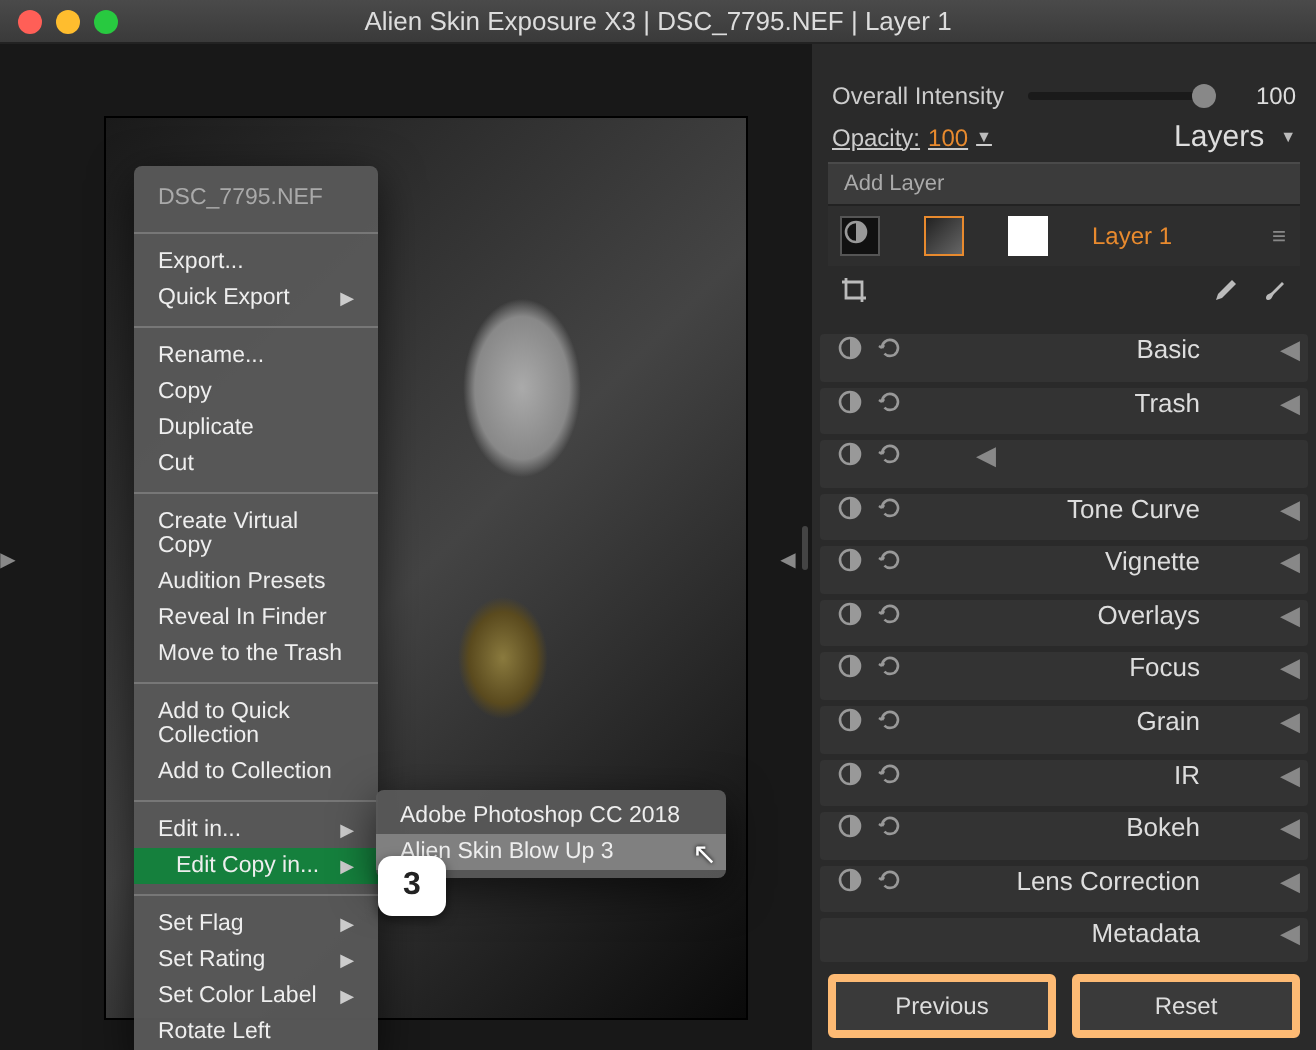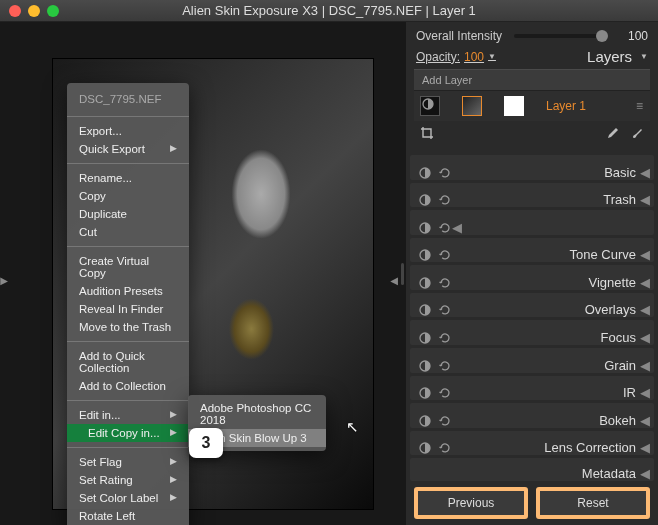--- a/index.html
+++ b/index.html
@@ -9,43 +9,43 @@
 .titlebar { height: 22px; background: linear-gradient(#4a4a4a,#3a3a3a); display: flex; align-items: center; position: relative; border-bottom:1px solid #222;}
 .traffic { display: flex; gap:7px; padding-left:9px;}
 .traffic div{ width:12px; height:12px; border-radius:50%; }
 .tl-red{background:#ff5f57;} .tl-yel{background:#ffbd2e;} .tl-grn{background:#28c940;}
 .title { position:absolute; left:0; right:0; text-align:center; font-size:13px; color:#ddd; }
 
 .main { display:flex; height:503px;}
 .left { flex:0 0 398px; position:relative; background:#181818;}
 .resizer { flex:0 0 8px; background:#181818; display:flex; align-items:center; justify-content:center;}
 .resizer .grip{width:3px;height:22px;background:#444;border-radius:2px;}
-.right { flex:1; background:#2a2a2a; display:flex; flex-direction:column; padding:4px 0 0 0;}
+.right { flex:1; background:#2a2a2a; display:flex; flex-direction:column; padding:16px 0 0 0;}
 
 
 .canvas { position:absolute; left:52px; top:36px; width:322px; height:452px; background:
   radial-gradient(ellipse at 65% 30%, #aaa 0%, #888 8%, transparent 10%),
   radial-gradient(ellipse at 62% 60%, #8a7a3e 0%, #5a4a1e 6%, transparent 8%),
   linear-gradient(135deg,#1a1a1a 0%,#444 50%,#0a0a0a 100%);
   border:1px solid #000;
 }
 
 
 .flip { position:absolute; width:8px; height:16px; color:#888; font-size:10px; display:flex;align-items:center;justify-content:center; top:250px;}
 .flip.left-f{left:0;} .flip.right-f{left:390px;}
 
 
 .ctx { position:absolute; left:67px; top:61px; width:122px; background:rgba(88,88,88,0.96); border-radius:4px; box-shadow:0 6px 22px rgba(0,0,0,.6); padding:6px 0; color:#eee; font-size:11.5px;}
 .ctx .hdr{padding:4px 12px 6px; color:#aaa; font-size:11.5px;}
-.ctx .item{padding:3px 12px; display:flex; justify-content:space-between; cursor:default;}
+.ctx .item{padding:3px 12px; display:flex; justify-content:space-between; align-items:center; cursor:default;}
 .ctx .item .sub{color:#ccc; font-size:9px;}
 .ctx .sep{height:1px;background:#777;margin:5px 0;}
 .ctx .item.hi{background:#15803d;padding-left:21px;}
 
-.submenu{position:absolute; left:188px; top:373px; width:138px; background:rgba(88,88,88,0.96); border-radius:4px; box-shadow:0 6px 22px rgba(0,0,0,.6); padding:4px 0; color:#eee; font-size:11.5px;}
+.submenu{position:absolute; left:188px; top:373px; width:175px; background:rgba(88,88,88,0.96); border-radius:4px; box-shadow:0 6px 22px rgba(0,0,0,.6); padding:4px 0; color:#eee; font-size:11.5px;}
 .submenu .item{padding:3px 12px;}
 .submenu .item.hi{background:#808080;}
 
 .cursor{position:absolute; left:346px; top:396px; font-size:15px; color:#fff; text-shadow:0 0 2px #000; pointer-events:none;}
 
 .callout{position:absolute; left:189px; top:406px; width:34px; height:30px; background:#fff; border-radius:7px; display:flex;align-items:center;justify-content:center; color:#222; font-size:16px; font-weight:600; box-shadow:0 2px 6px rgba(0,0,0,.5);}
 
 
 .row{display:flex; align-items:center; padding:3px 10px; gap:6px;}
 .lbl{color:#ccc; font-size:12px;}
@@ -60,21 +60,21 @@
 .layer-row{margin:0 8px; padding:5px 6px; background:#2e2e2e; display:flex; align-items:center; gap:22px;}
 .thumb{width:20px;height:20px;background:#111;border:1px solid #555;}
 .thumb.sel{border:1px solid #e88a2e;}
 .mask{width:20px;height:20px;background:#fff;}
 .layer-name{color:#e88a2e;font-size:12px;}
 .toolrow{margin:0 8px 6px; padding:5px 6px; background:#2a2a2a; display:flex; justify-content:space-between;}
 .toolrow .icos{display:flex;gap:10px;}
 .ic{width:14px;height:14px;}
 
 .panels{flex:1; overflow:hidden; padding:4px 4px 0 4px; display:flex; flex-direction:column; gap:3px;}
-.panel{background:#333; height:26px; border-radius:2px; display:flex; align-items:flex-end; padding:0 8px; color:#ddd; font-size:13px;}
+.panel{background:#333; height:26px; border-radius:2px; display:flex; align-items:flex-start; padding:0 8px; color:#ddd; font-size:13px;gap:36px;}
 .panel.last{height:24px;}
 .p-icons{display:flex;gap:6px;align-items:center;}
 .p-title{flex:1; text-align:right; padding-right:4px;}
 .chev{width:6px;color:#888;}
 
 .footer{display:flex; gap:8px; padding:6px 8px;}
 .btn{flex:1; background:#3a3a3a; border:4px solid #fdba74; border-radius:3px; color:#ddd; text-align:center; padding:5px 0; font-size:12px;}
 
 svg{display:block;}
 .half-ic{width:14px;height:14px;}

